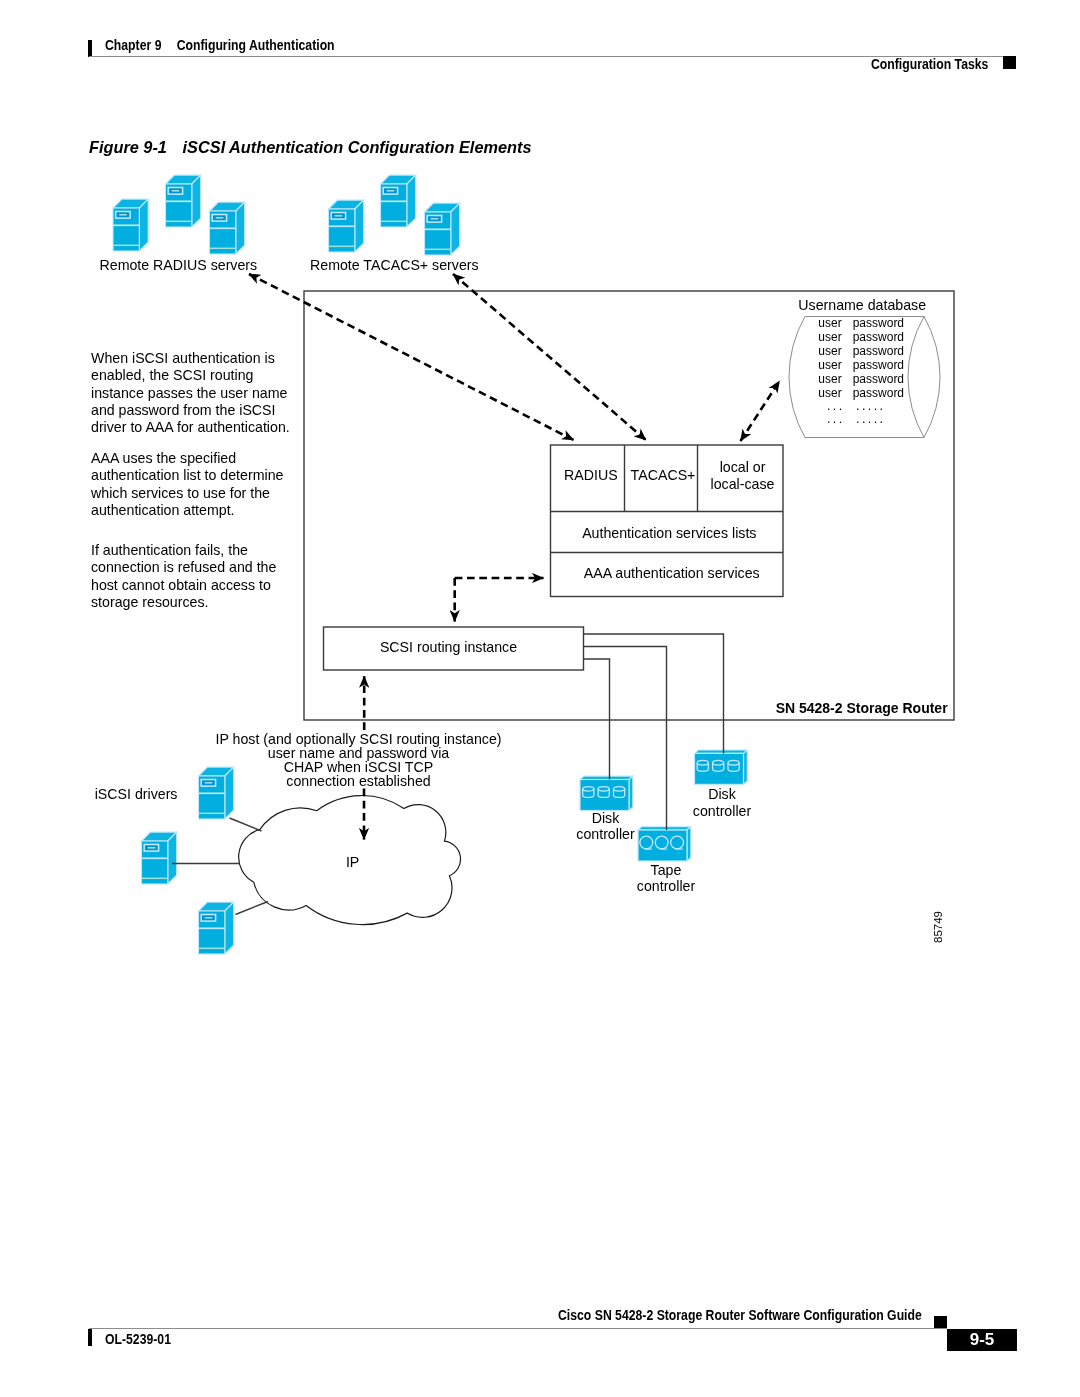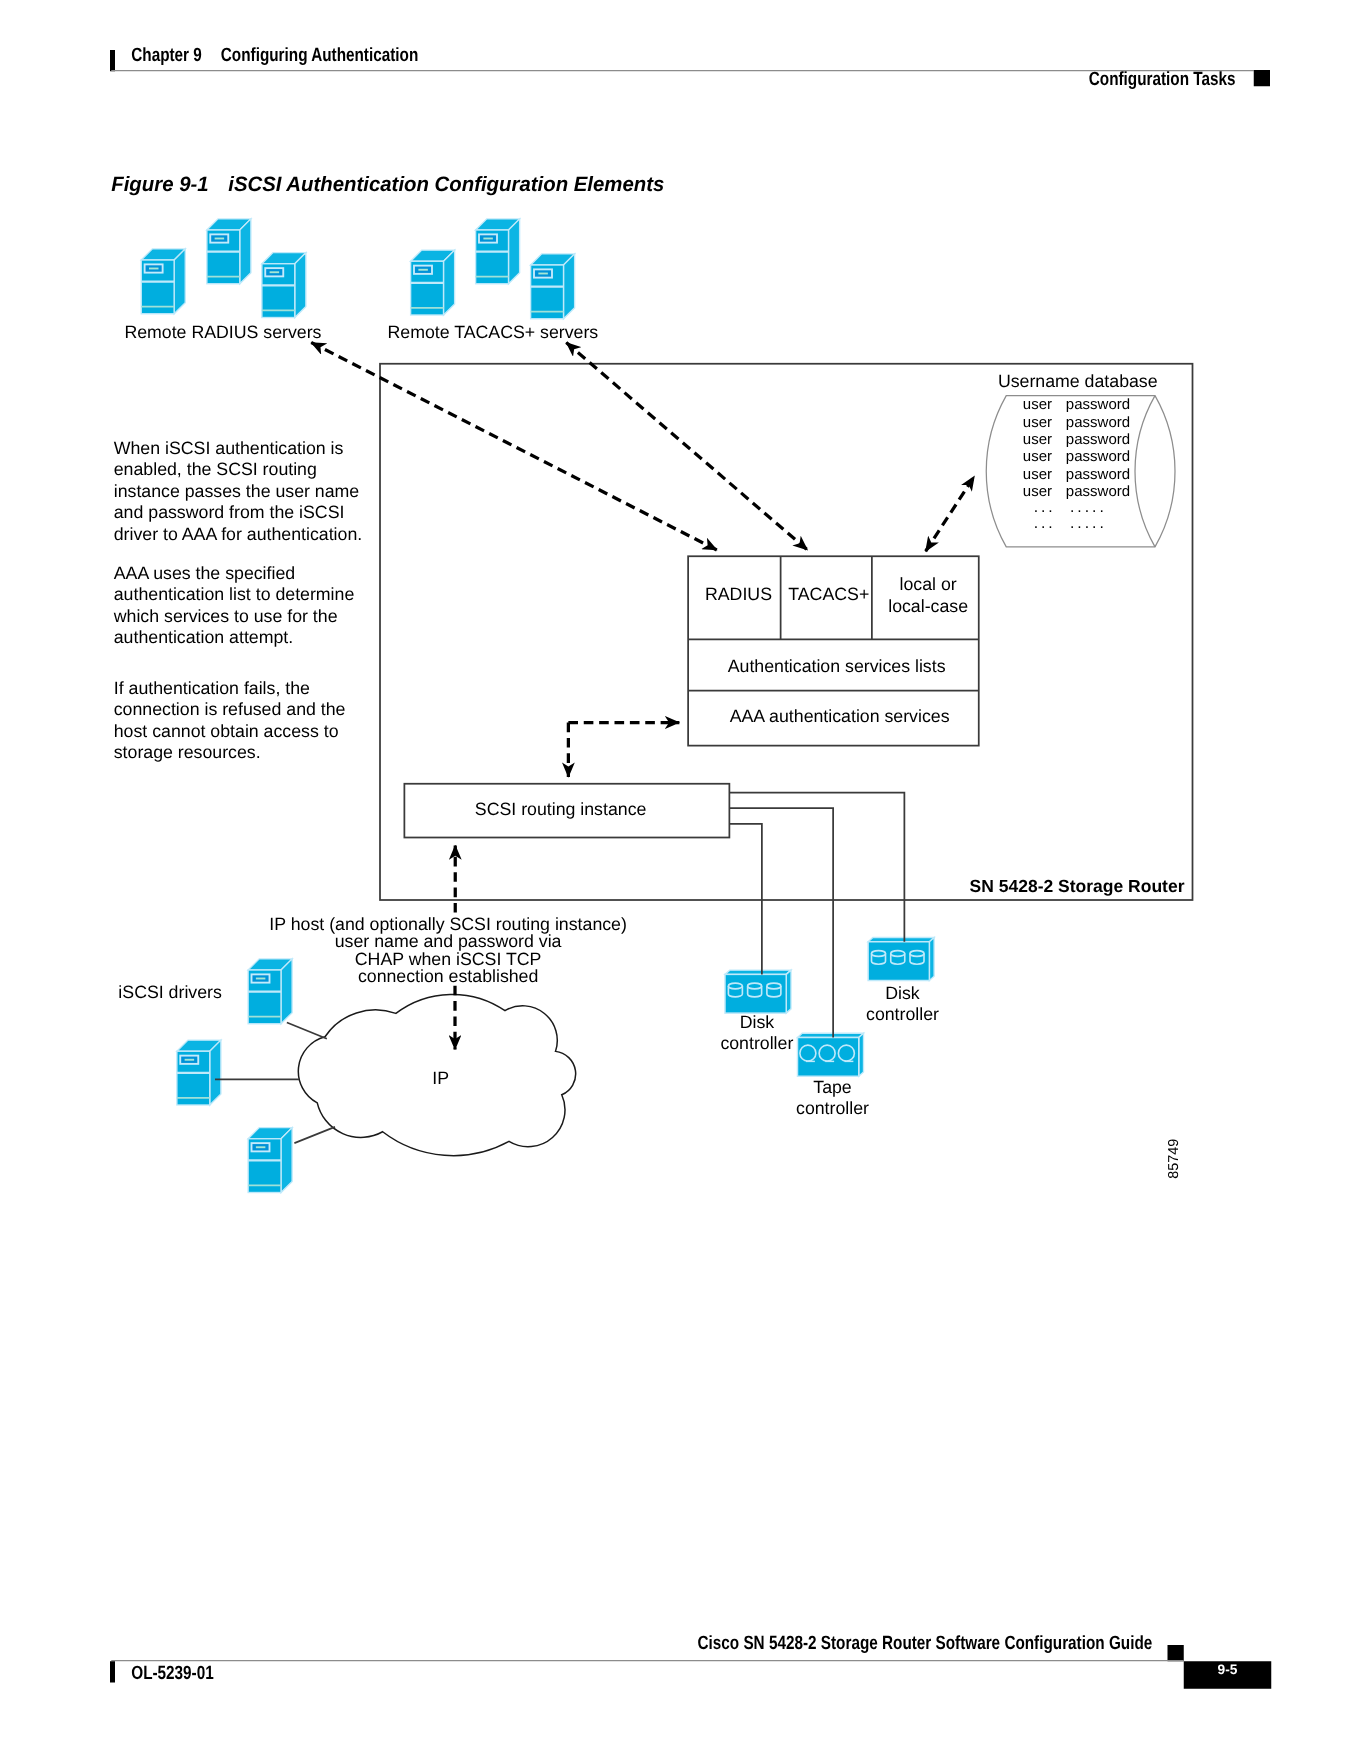--- a/index.html
+++ b/index.html
@@ -30,21 +30,21 @@
 
   
   .ftr-rule{left:89px;top:1328px;width:858px;height:1px;background:#8c8c8c;}
   .ftr-tick{left:88px;top:1329px;width:4px;height:17px;background:#000;}
   .ftr-left{left:105px;top:1330px;font-size:15.3px;}
   .ftr-center{left:558px;top:1306px;font-size:15.3px;}
   .ftr-sq{left:934px;top:1316px;width:13px;height:13px;background:#000;}
   .ftr-pagebox{left:947px;top:1329px;width:70px;height:22px;background:#000;}
   .ftr-pagenum{left:947px;top:1330px;width:70px;text-align:center;color:#fff;
                font-family:"Liberation Sans",sans-serif;font-weight:bold;
-               font-size:11px;}
+               font-size:17px;}
 </style>
 </head>
 <body>
 
 <div id="page">
 
   <div class="abs hdr-tick"></div>
   <div class="abs hdr-rule"></div>
   <div class="abs cond hdr-left"><span>Chapter 9</span><span class="gap"></span><span>Configuring Authentication</span></div>
   <div class="abs cond hdr-right">Configuration Tasks</div>

